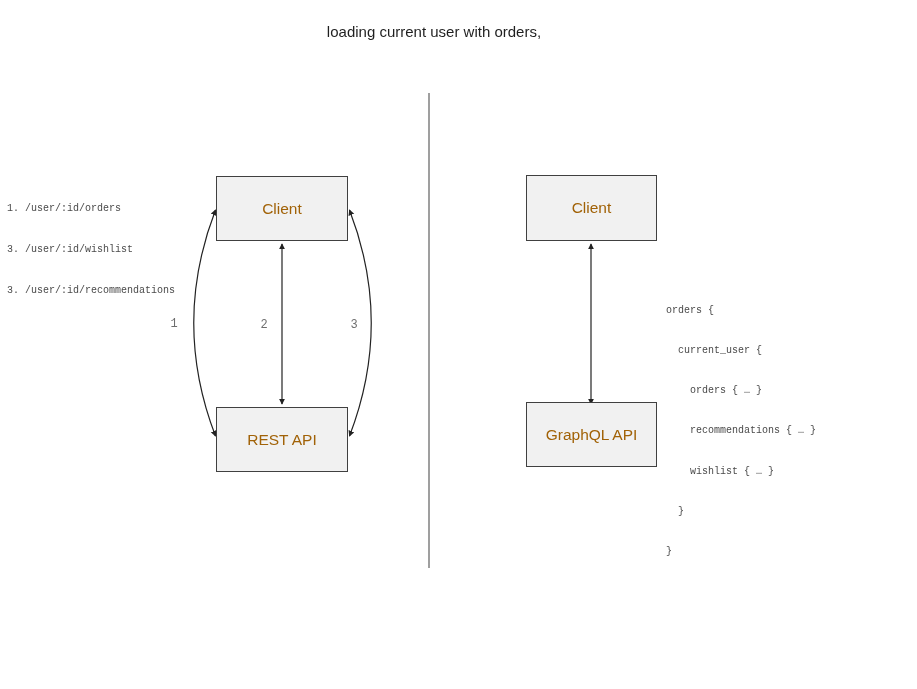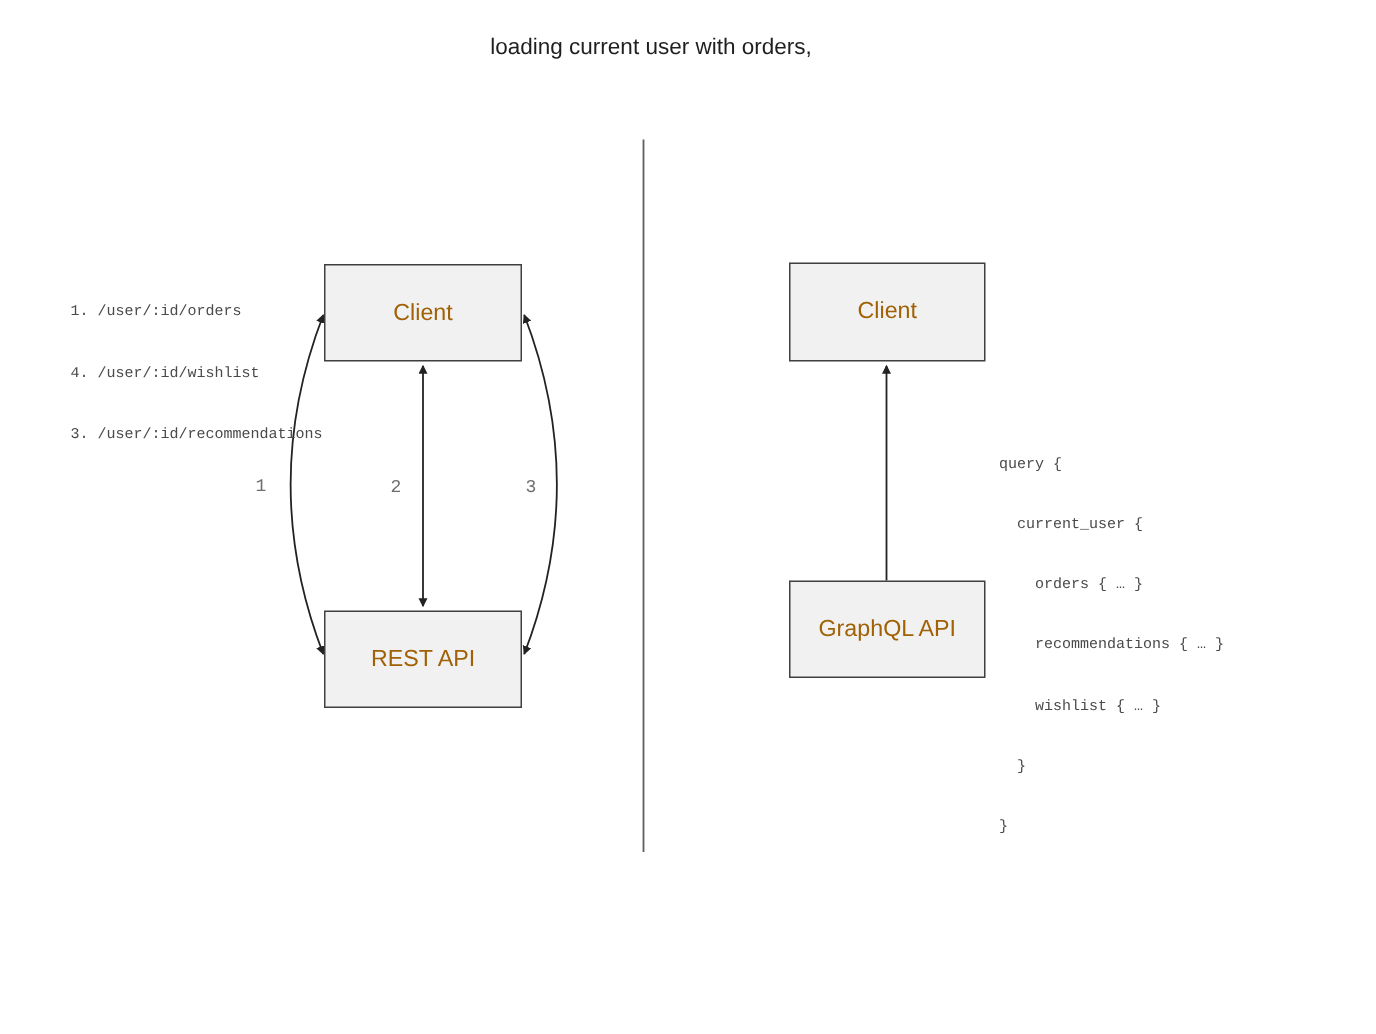--- a/index.html
+++ b/index.html
@@ -33,31 +33,30 @@
     border: 1.6px solid #404040;
     display: flex;
     align-items: center;
     justify-content: center;
     font-size: 15.5px;
     color: #a16207;
   }
   .box-client-left  { left: 216px; top: 176px; width: 132px; height: 65px; }
   .box-rest-api     { left: 216px; top: 407px; width: 132px; height: 65px; }
   .box-client-right { left: 526px; top: 175px; width: 131px; height: 66px; }
-  .box-graphql-api  { left: 526px; top: 387px; width: 131px; height: 65px; }
+  .box-graphql-api  { left: 526px; top: 402px; width: 131px; height: 65px; }
   .mono { font-family: "Liberation Mono", monospace; }
   .endpoints {
     position: absolute;
     left: 7px;
     top: 174px;
     font-size: 10px;
     line-height: 13.8px;
     color: #4a4a4a;
     white-space: pre;
-    margin-left: 40px;
   }
   .query {
     position: absolute;
     left: 666px;
     top: 277px;
     font-size: 10px;
     line-height: 13.4px;
     color: #4a4a4a;
     white-space: pre;
   }
@@ -97,21 +96,21 @@
 
     <line x1="282" y1="244" x2="282" y2="404" stroke="#222222" stroke-width="1.2" marker-start="url(#ah-start)" marker-end="url(#ah-end)"></line>
 
     <path d="M349.5,210 Q393,323 349.5,436" fill="none" stroke="#222222" stroke-width="1.2" marker-start="url(#ah-start)" marker-end="url(#ah-end)"></path>
 
     <line x1="591" y1="244" x2="591" y2="404" stroke="#222222" stroke-width="1.2" marker-start="url(#ah-start)" marker-end="url(#ah-end)"></line>
   </svg>
 
   <div class="endpoints mono">
     <div>1. /user/:id/orders</div>
-    <div>4. /user/:id/wishlist</div>
+    <div>3. /user/:id/wishlist</div>
     <div>3. /user/:id/recommendations</div>
   </div>
 
   <div class="box box-client-left">
     <span>Client</span>
   </div>
 
   <div class="box box-rest-api">
     <span>REST API</span>
   </div>
@@ -122,21 +121,21 @@
 
   <div class="box box-client-right">
     <span>Client</span>
   </div>
 
   <div class="box box-graphql-api">
     <span>GraphQL API</span>
   </div>
 
   <div class="query mono">
-    <div>query {</div>
+    <div>orders {</div>
     <div>  current_user {</div>
     <div>    orders { … }</div>
     <div>    recommendations { … }</div>
     <div>    wishlist { … }</div>
     <div>  }</div>
     <div>}</div>
   </div>
 
 </div>
 

